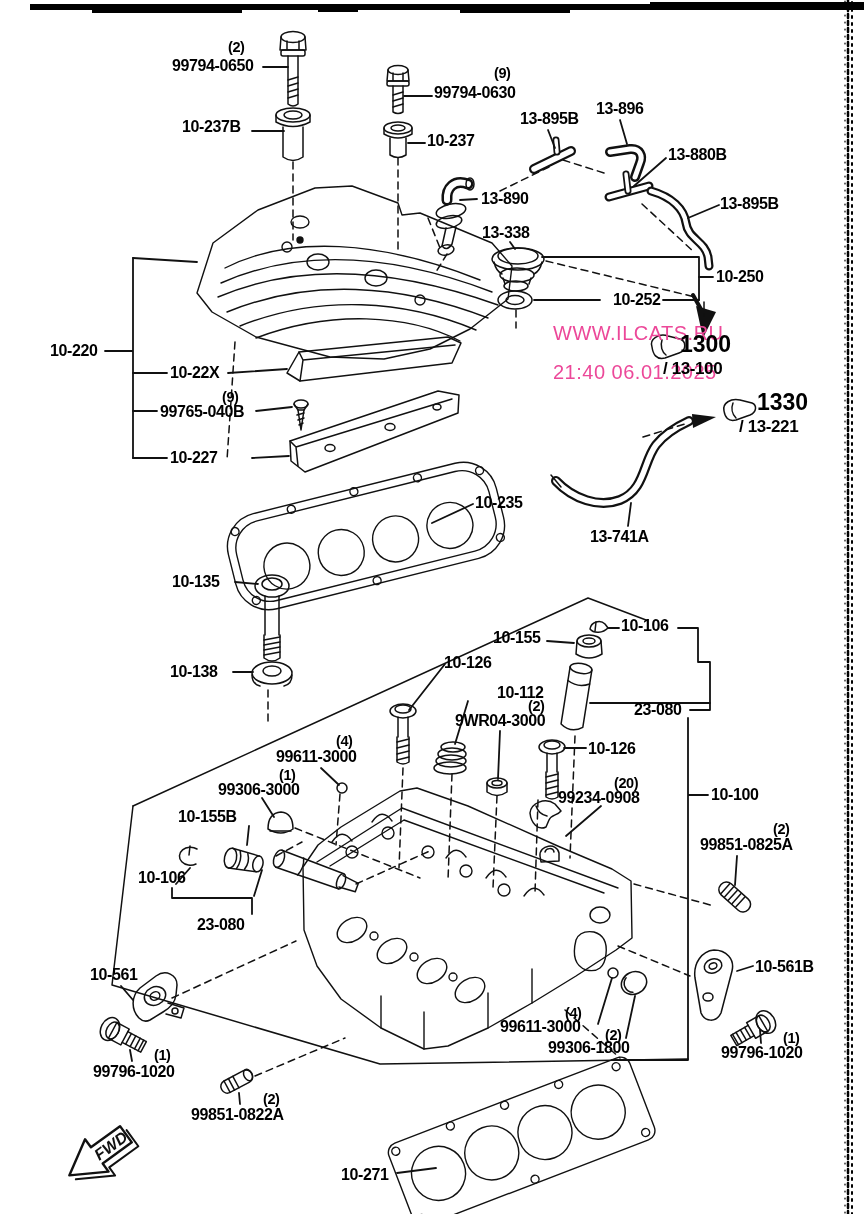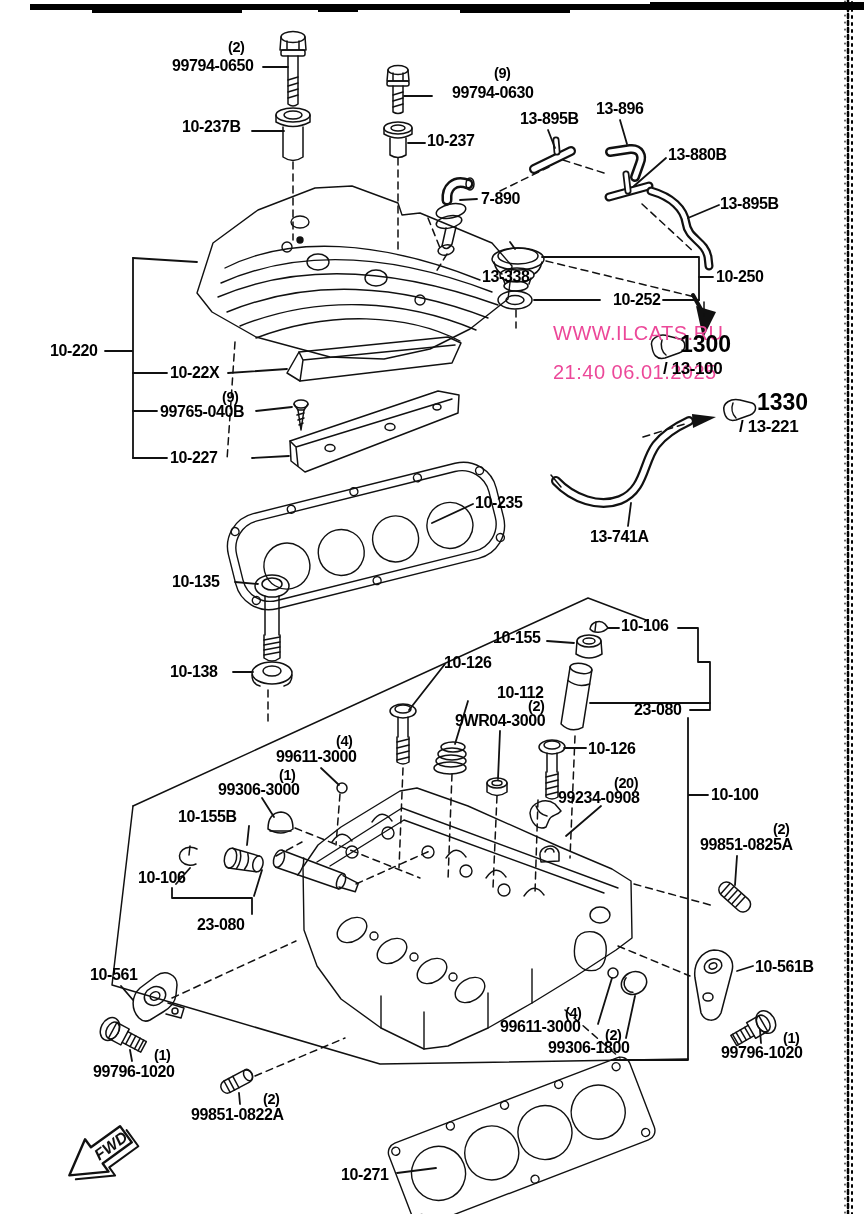--- a/index.html
+++ b/index.html
@@ -428,28 +428,28 @@
       <path d="M172,998 L296,941"></path>
     </g>
   </g>
 </svg>
 
 <div class="labels">
       <div class="lbl qty" style="left: 228px; top: 40px;">(2)</div>
       <div class="lbl part" style="left: 172px; top: 57px;">99794-0650</div>
       <div class="lbl part" style="left: 182px; top: 118px;">10-237B</div>
       <div class="lbl qty" style="left: 494px; top: 66px;">(9)</div>
-      <div class="lbl part" style="left: 452px; top: 84px;">99794-0630</div>
+      <div class="lbl part" style="left: 434px; top: 84px;">99794-0630</div>
       <div class="lbl part" style="left: 427px; top: 132px;">10-237</div>
       <div class="lbl part" style="left: 520px; top: 110px;">13-895B</div>
       <div class="lbl part" style="left: 596px; top: 100px;">13-896</div>
       <div class="lbl part" style="left: 668px; top: 146px;">13-880B</div>
-      <div class="lbl part" style="left: 481px; top: 190px;">7-890</div>
+      <div class="lbl part" style="left: 481px; top: 190px;">13-890</div>
       <div class="lbl part" style="left: 720px; top: 195px;">13-895B</div>
-      <div class="lbl part" style="left: 482px; top: 224px; margin-top: 44px;">13-338</div>
+      <div class="lbl part" style="left: 482px; top: 224px;">13-338</div>
       <div class="lbl part" style="left: 716px; top: 268px;">10-250</div>
       <div class="lbl part" style="left: 603px; top: 291px; margin-left: 10px;">10-252</div>
       <div class="lbl wm" style="left: 553px; top: 322px;">WWW.ILCATS.RU</div>
       <div class="lbl wm" style="left: 553px; top: 340px; margin-top: 21px;">21:40 06.01.2025</div>
       <div class="lbl big" style="left: 680px; top: 332px;">1300</div>
       <div class="lbl sub" style="left: 663px; top: 360px;">/ 13-100</div>
       <div class="lbl big" style="left: 757px; top: 390px;">1330</div>
       <div class="lbl sub" style="left: 739px; top: 418px;">/ 13-221</div>
       <div class="lbl part" style="left: 50px; top: 342px;">10-220</div>
       <div class="lbl part" style="left: 170px; top: 364px;">10-22X</div>

